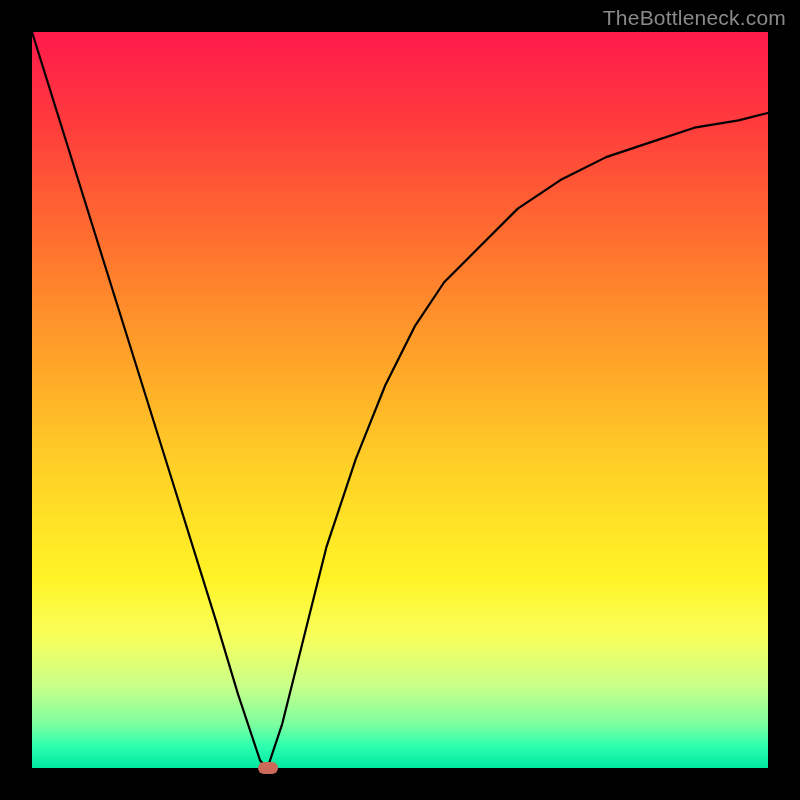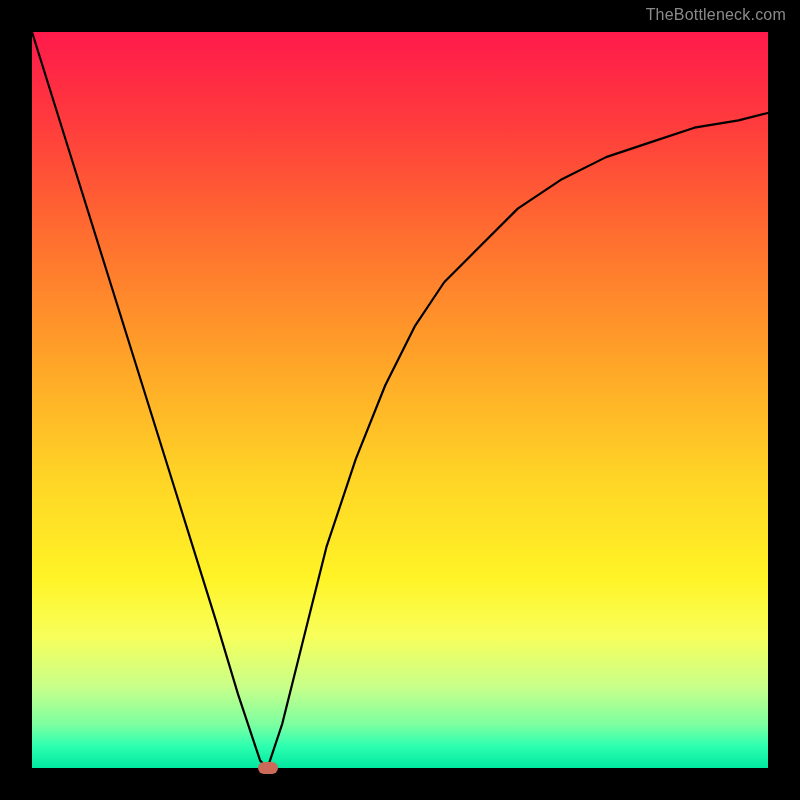--- a/index.html
+++ b/index.html
@@ -37,21 +37,21 @@
       #2effb0 97%,
       #00e8a0 100%
     );
   }
   .watermark {
     position: absolute;
     top: 6px;
     right: 14px;
     color: #8a8a8a;
     font-family: Arial, Helvetica, sans-serif;
-    font-size: 16px;
+    font-size: 21px;
     font-weight: 400;
     letter-spacing: 0.2px;
     user-select: none;
   }
   svg.curve {
     position: absolute;
     left: 0;
     top: 0;
     width: 736px;
     height: 736px;

